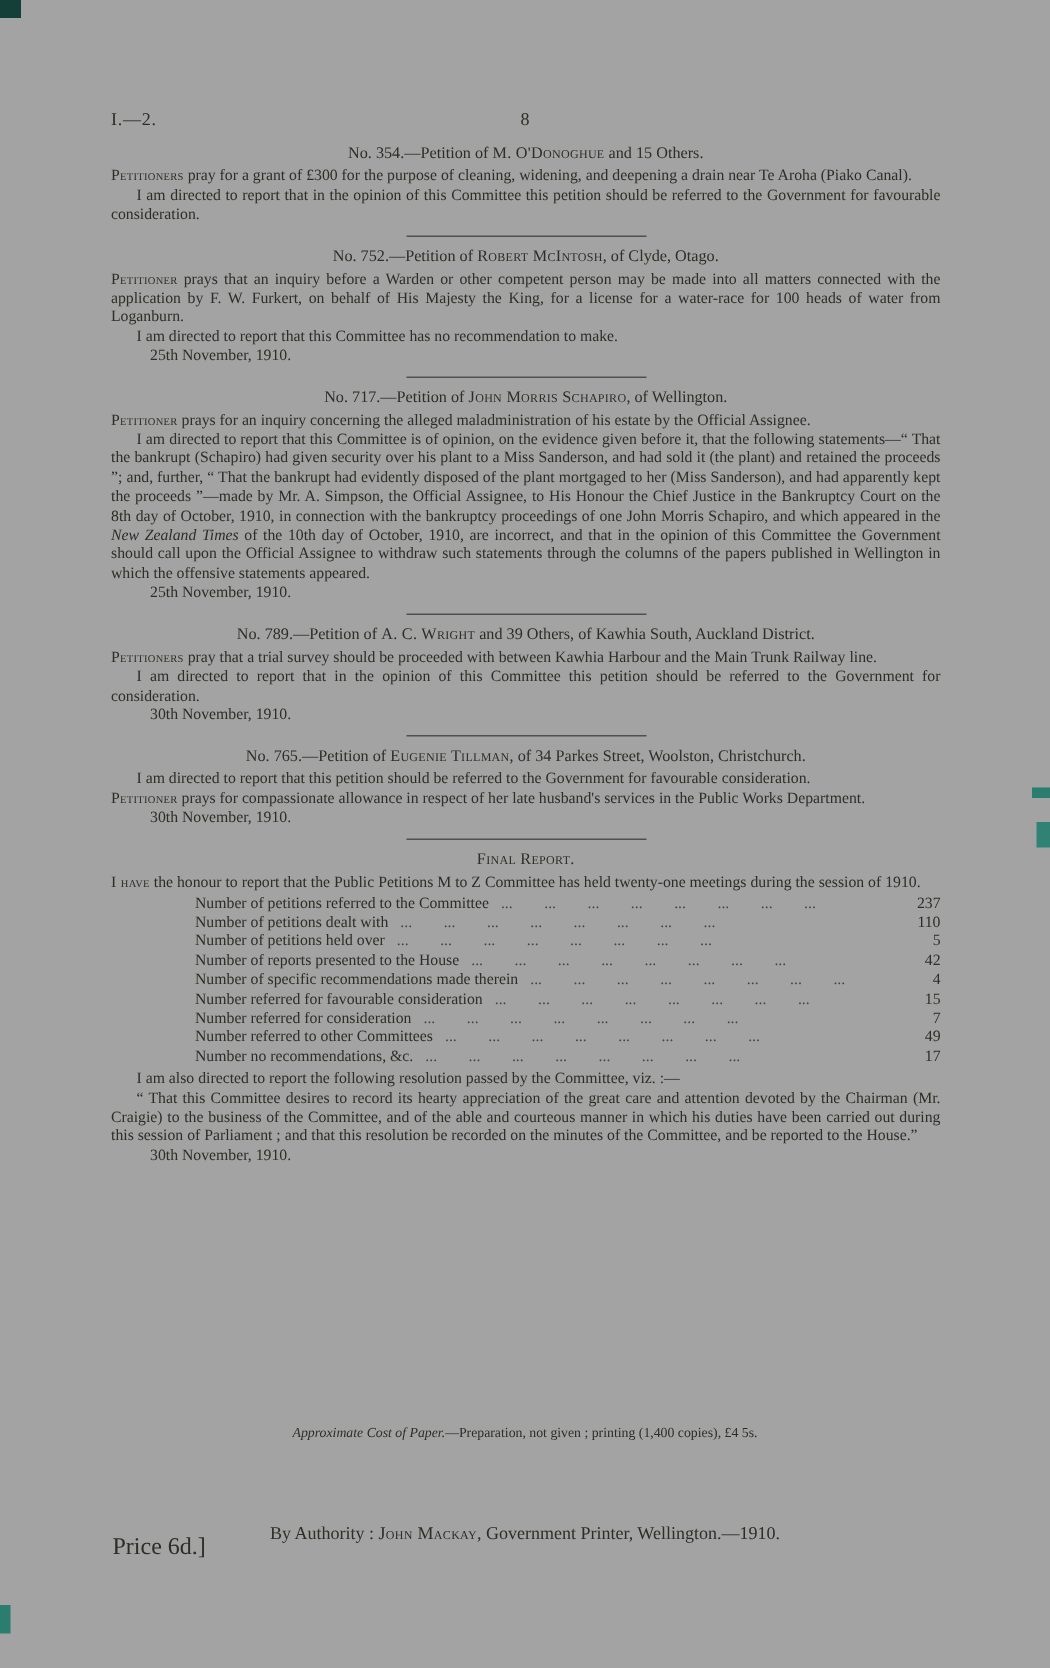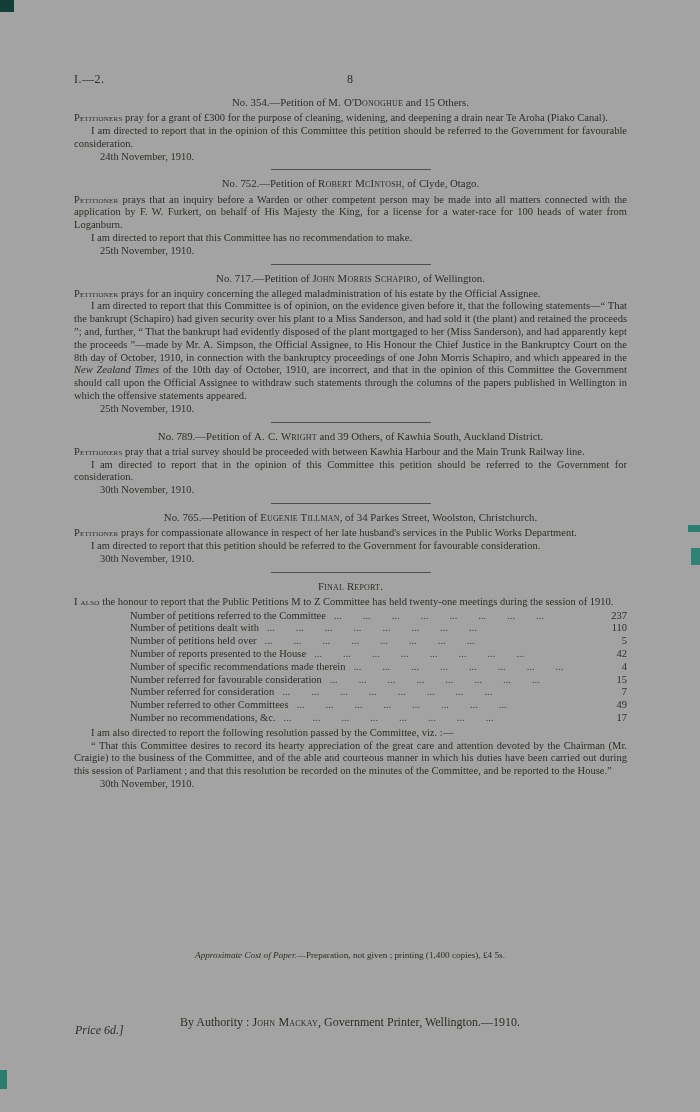--- a/index.html
+++ b/index.html
@@ -61,21 +61,21 @@
   .cost {
     position: absolute; top: 950px; left: 0; width: 700px;
     text-align: center; font-size: 9.2px;
   }
   .authority {
     position: absolute; top: 1015px; left: 0; width: 700px;
     text-align: center; font-size: 12px;
   }
   .price {
     position: absolute; top: 1023px; left: 75px;
-    font-style: italic; font-size: 12px;
+    font-size: 16px;
   }
 </style>
 </head>
 <body>
 
 <div class="page">
 
   <div class="scan-mark mark-tl"></div>
   <div class="scan-mark mark-r1"></div>
   <div class="scan-mark mark-r2"></div>
@@ -85,21 +85,20 @@
     <span class="docref">I.—2.</span>
     <span class="pagenum">8</span>
   </header>
 
   <main class="content">
 
     <section class="petition">
       <h3 class="heading"><span>No. 354.—Petition of </span><span class="sc">M. O'Donoghue</span><span> and 15 Others.</span></h3>
       <p class="body"><span class="sc">Petitioners</span><span> pray for a grant of £300 for the purpose of cleaning, widening, and deepening a drain near Te Aroha (Piako Canal).</span></p>
       <p class="body indent">I am directed to report that in the opinion of this Committee this petition should be referred to the Government for favourable consideration.</p>
-      <p class="date">24th November, 1910.</p>
       <div class="divider"></div>
     </section>
 
     <section class="petition">
       <h3 class="heading"><span>No. 752.—Petition of </span><span class="sc">Robert McIntosh</span><span>, of Clyde, Otago.</span></h3>
       <p class="body"><span class="sc">Petitioner</span><span> prays that an inquiry before a Warden or other competent person may be made into all matters connected with the application by F. W. Furkert, on behalf of His Majesty the King, for a license for a water-race for 100 heads of water from Loganburn.</span></p>
       <p class="body indent">I am directed to report that this Committee has no recommendation to make.</p>
       <p class="date">25th November, 1910.</p>
       <div class="divider"></div>
     </section>
@@ -115,29 +114,29 @@
     <section class="petition">
       <h3 class="heading"><span>No. 789.—Petition of </span><span class="sc">A. C. Wright</span><span> and 39 Others, of Kawhia South, Auckland District.</span></h3>
       <p class="body"><span class="sc">Petitioners</span><span> pray that a trial survey should be proceeded with between Kawhia Harbour and the Main Trunk Railway line.</span></p>
       <p class="body indent">I am directed to report that in the opinion of this Committee this petition should be referred to the Government for consideration.</p>
       <p class="date">30th November, 1910.</p>
       <div class="divider"></div>
     </section>
 
     <section class="petition">
       <h3 class="heading"><span>No. 765.—Petition of </span><span class="sc">Eugenie Tillman</span><span>, of 34 Parkes Street, Woolston, Christchurch.</span></h3>
+      <p class="body indent">I am directed to report that this petition should be referred to the Government for favourable consideration.</p>
       <p class="body"><span class="sc">Petitioner</span><span> prays for compassionate allowance in respect of her late husband's services in the Public Works Department.</span></p>
-      <p class="body indent">I am directed to report that this petition should be referred to the Government for favourable consideration.</p>
       <p class="date">30th November, 1910.</p>
       <div class="divider"></div>
     </section>
 
     <section class="final">
       <h3 class="heading"><span class="sc">Final Report.</span></h3>
-      <p class="body"><span class="sc">I also</span><span> the honour to report that the Public Petitions M to Z Committee has held twenty-one meetings during the session of 1910.</span></p>
+      <p class="body"><span class="sc">I have</span><span> the honour to report that the Public Petitions M to Z Committee has held twenty-one meetings during the session of 1910.</span></p>
 
       <div class="stats">
         <div class="stat-row">
             <span class="stat-label">Number of petitions referred to the Committee</span>
             <span class="stat-dots">...  ...  ...  ...  ...  ...  ...  ...</span>
             <span class="stat-value">237</span>
           </div>
         <div class="stat-row">
             <span class="stat-label">Number of petitions dealt with</span>
             <span class="stat-dots">...  ...  ...  ...  ...  ...  ...  ...</span>

